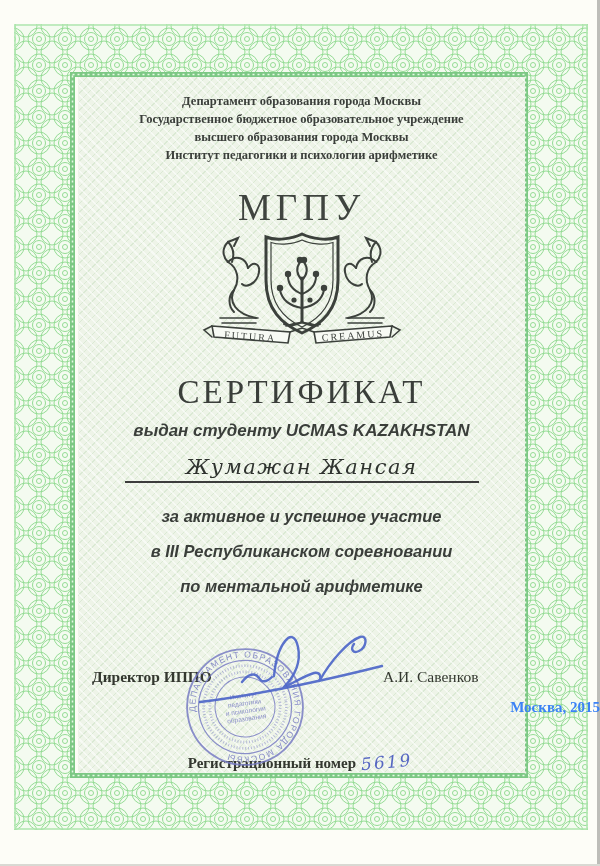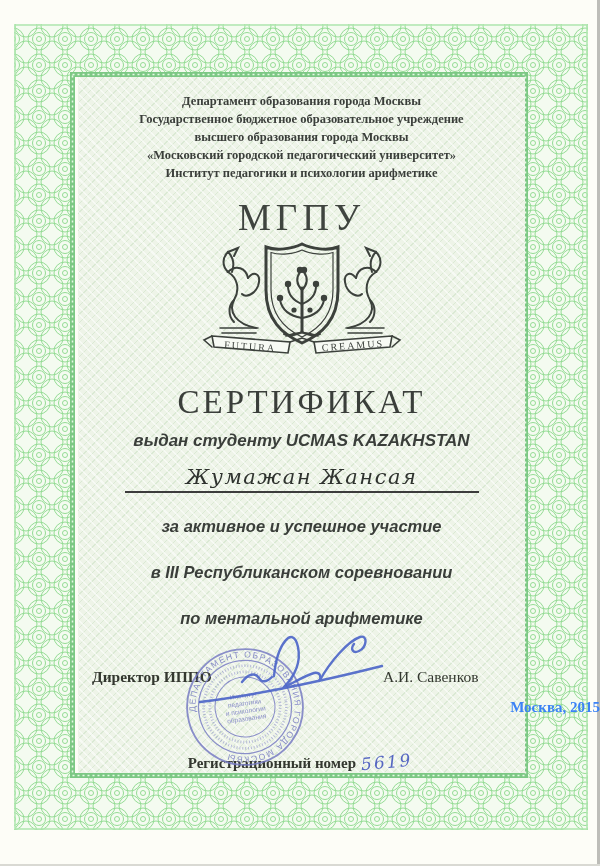--- a/index.html
+++ b/index.html
@@ -7,28 +7,28 @@
         font-family:"Liberation Serif",serif;color:#383c38;}
   .scan-edge-right{position:absolute;right:0;top:0;width:3px;height:100%;background:#bdbdb8;}
   .scan-edge-bottom{position:absolute;left:0;bottom:0;width:100%;height:2px;background:#d9d9d3;}
   .frame{position:absolute;left:0;top:0;}
   .content-area{position:absolute;left:78px;top:77px;width:447px;height:696px;text-align:center;
     background-color:#eef4e8;
     background-image:
       repeating-linear-gradient(45deg, rgba(255,255,255,0.55) 0 1.5px, rgba(0,0,0,0) 1.5px 6px),
       repeating-linear-gradient(135deg, rgba(168,205,160,0.28) 0 1px, rgba(0,0,0,0) 1px 6px);}
   .hdr{padding-top:15px;font-weight:bold;font-size:12.5px;line-height:18px;color:#3a3e3a;}
-  .acronym{margin-top:16px;font-size:37px;line-height:40px;letter-spacing:5px;color:#3f443f;font-weight:normal;}
+  .acronym{margin-top:24px;font-size:37px;line-height:40px;letter-spacing:5px;color:#3f443f;font-weight:normal;}
   .crest{margin-top:2px;}
   .cert-title{margin-top:24px;font-size:33px;line-height:40px;letter-spacing:3px;color:#3a3e3a;}
   .issued{margin-top:7px;font-family:"Liberation Sans",sans-serif;font-weight:bold;font-style:italic;
           font-size:17px;line-height:24px;color:#3a3e3a;}
   .name-wrap{display:inline-block;margin-top:12px;width:354px;border-bottom:2px solid #3c3c3c;padding-bottom:2px;}
   .name{font-family:"DejaVu Serif",serif;font-style:italic;font-size:21px;letter-spacing:1.5px;color:#2f332f;}
-  .body-line{margin-top:24px;font-family:"Liberation Sans",sans-serif;font-weight:bold;font-style:italic;
+  .body-line{margin-top:13px;font-family:"Liberation Sans",sans-serif;font-weight:bold;font-style:italic;
              font-size:16.5px;line-height:22px;color:#3a3e3a;}
   .body-line.first{margin-top:22px;}
   .sig-role{position:absolute;left:92px;top:668px;font-weight:bold;font-size:15.5px;color:#33372f;}
   .sig-name{position:absolute;left:383px;top:668px;font-weight:normal;font-size:15.5px;color:#33372f;}
   .stamp{position:absolute;left:183px;top:645px;z-index:3;}
   .signature{position:absolute;left:196px;top:616px;z-index:4;}
   .place-year{position:absolute;left:0;width:600px;top:699px;text-align:right;
               font-weight:bold;font-size:15px;color:#3b82f6;}
   .reg-line{position:absolute;left:0;width:600px;top:752px;text-align:center;
             font-weight:bold;font-size:15px;color:#33372f;z-index:2;}
@@ -63,21 +63,20 @@
 
   <div class="scan-edge-right"></div>
   <div class="scan-edge-bottom"></div>
 
   <div class="content-area">
 
     <div class="hdr">
       <div>Департамент образования города Москвы</div>
       <div>Государственное бюджетное образовательное учреждение</div>
       <div>высшего образования города Москвы</div>
-      <div>«Московский городской педагогический университет»</div>
       <div>Институт педагогики и психологии арифметике</div>
     </div>
 
     <div class="acronym">МГПУ</div>
 
     
     <svg class="crest" width="204" height="114" viewBox="0 0 204 114" aria-hidden="true">
       <g stroke="#3c413c" fill="none" stroke-linecap="round">
 
         <g>

